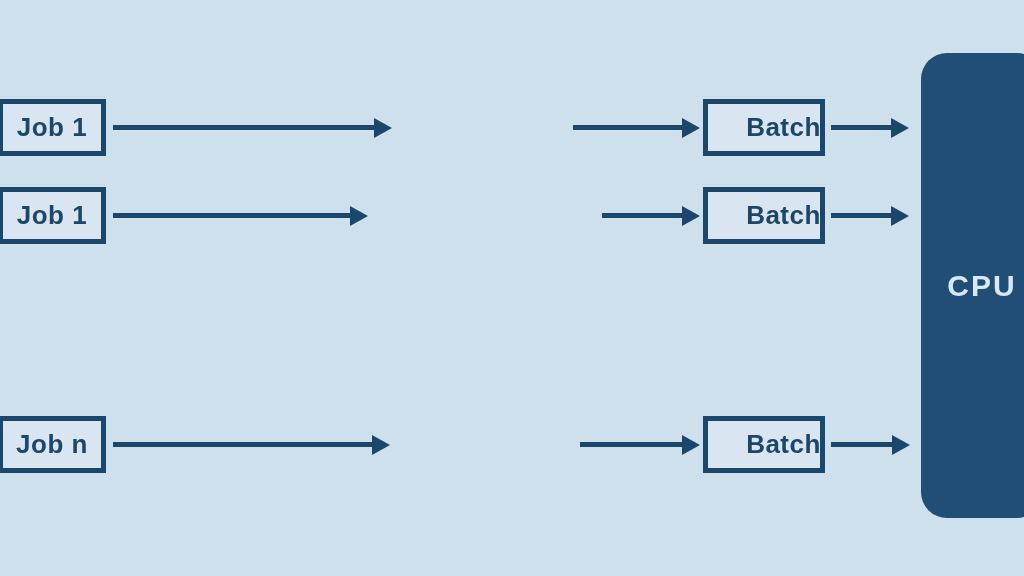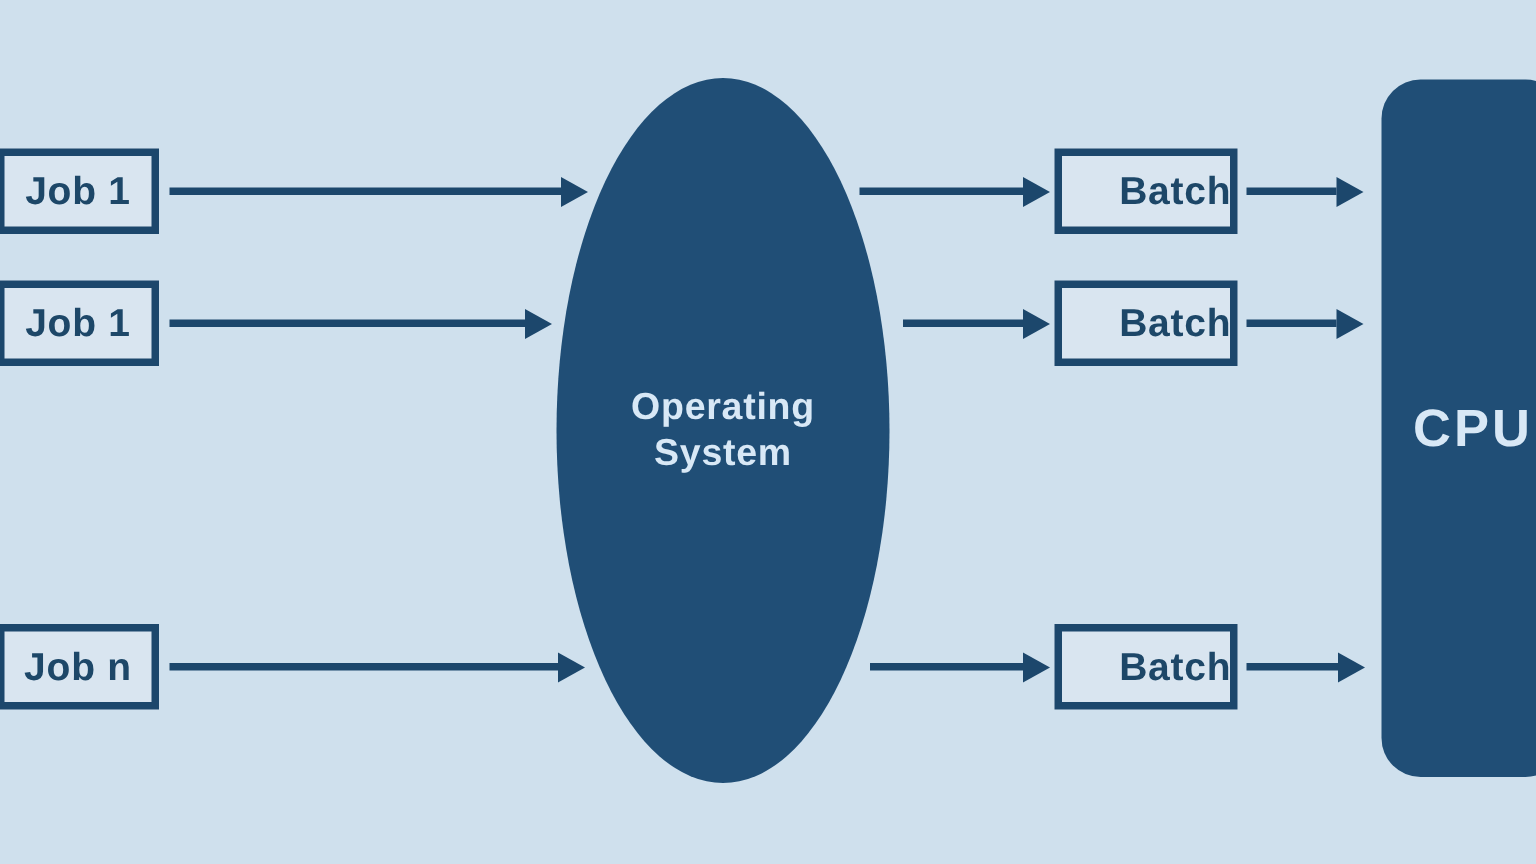--- a/index.html
+++ b/index.html
@@ -64,21 +64,21 @@
     height: 465px;
     border-radius: 26px;
     background: var(--shape-fill, #204e76);
     display: flex;
     align-items: center;
     justify-content: center;
   }
   .cpu-box span {
     color: var(--light-text, #d8e8f6);
     font-weight: bold;
-    font-size: 35px;
+    font-size: 30px;
     letter-spacing: 2px;
   }
   .arrow {
     position: absolute;
     height: 5px;
     background: var(--outline, #1c476c);
   }
   .arrow::after {
     content: "";
     position: absolute;
@@ -104,23 +104,20 @@
     <span>Job 1</span>
   </div>
   <div class="node-box job-box" style="top:416px">
     <span>Job n</span>
   </div>
 
   <div class="arrow" style="left:113px; top:125px; width:261px"></div>
   <div class="arrow" style="left:113px; top:213px; width:237px"></div>
   <div class="arrow" style="left:113px; top:442px; width:259px"></div>
 
-  <div class="os-ellipse">
-    <span>Operating System</span>
-  </div>
 
   <div class="arrow" style="left:573px; top:125px; width:109px"></div>
   <div class="arrow" style="left:602px; top:213px; width:80px"></div>
   <div class="arrow" style="left:580px; top:442px; width:102px"></div>
 
   <div class="node-box batch-box" style="top:99px">
     <span>Batch</span>
   </div>
   <div class="node-box batch-box" style="top:187px">
     <span>Batch</span>

